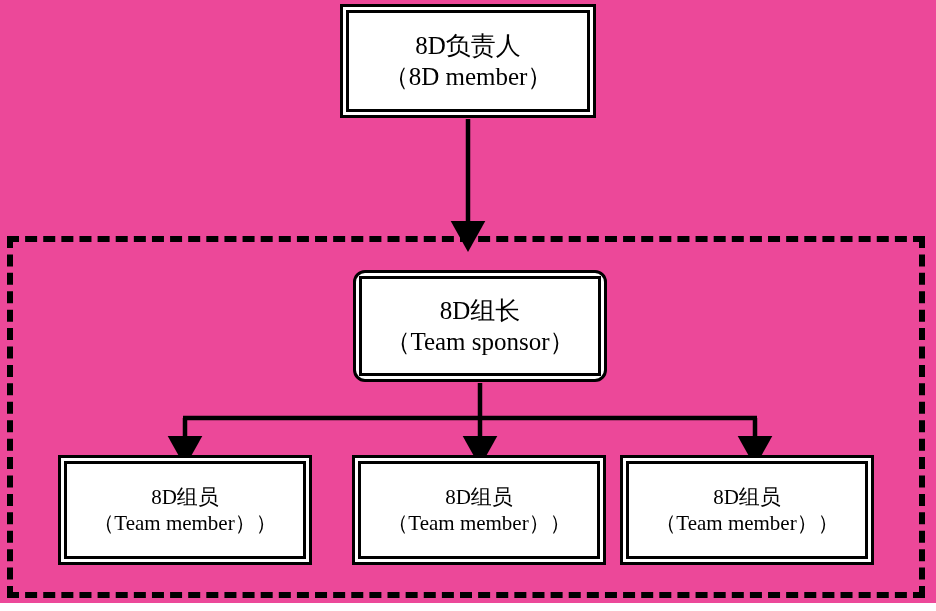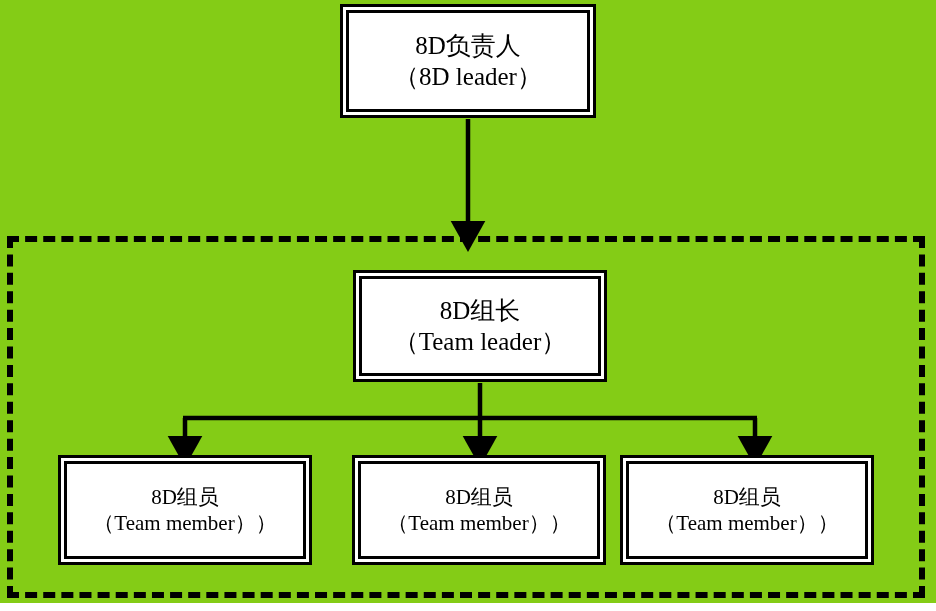--- a/index.html
+++ b/index.html
@@ -7,21 +7,21 @@
     padding: 0;
     background: #ffffff;
   }
   body {
     font-family: "Liberation Serif", "DejaVu Serif", serif;
   }
   #diagram-root {
     position: relative;
     width: 936px;
     height: 603px;
-    background: #84cc16;
+    background: #ec4899;
     overflow: hidden;
   }
   
   .dashed-enclosure {
     position: absolute;
     left: 7px;
     top: 236px;
     width: 918px;
     height: 362px;
     box-sizing: border-box;
@@ -60,20 +60,21 @@
     top: 4px;
     width: 256px;
     height: 114px;
   }
   #box-sponsor .node-line { font-size: 25px; }
   #box-leader {
     left: 353px;
     top: 270px;
     width: 254px;
     height: 112px;
+    border-radius: 12px;
   }
   #box-leader .node-line { font-size: 25px; }
   #box-member-1 {
     left: 58px;
     top: 455px;
     width: 254px;
     height: 110px;
   }
   #box-member-2 {
     left: 352px;
@@ -121,28 +122,28 @@
     <line x1="185" y1="418" x2="185" y2="450" stroke="#000000" stroke-width="4.5" marker-end="url(#arrowhead)"></line>
 
     <line x1="480" y1="418" x2="480" y2="450" stroke="#000000" stroke-width="4.5" marker-end="url(#arrowhead)"></line>
 
     <line x1="755" y1="418" x2="755" y2="450" stroke="#000000" stroke-width="4.5" marker-end="url(#arrowhead)"></line>
   </svg>
 
   <div class="node-box" id="box-sponsor">
     <div class="node-inner">
       <span class="node-line">8D负责人</span>
-      <span class="node-line">（8D leader）</span>
+      <span class="node-line">（8D member）</span>
     </div>
   </div>
 
   <div class="node-box" id="box-leader">
     <div class="node-inner">
       <span class="node-line">8D组长</span>
-      <span class="node-line">（Team leader）</span>
+      <span class="node-line">（Team sponsor）</span>
     </div>
   </div>
 
   <div class="node-box member-box" id="box-member-1">
     <div class="node-inner">
       <span class="node-line">8D组员</span>
       <span class="node-line">（Team member））</span>
     </div>
   </div>
 

